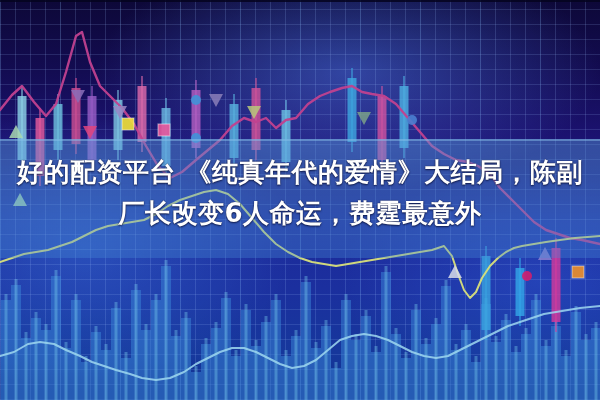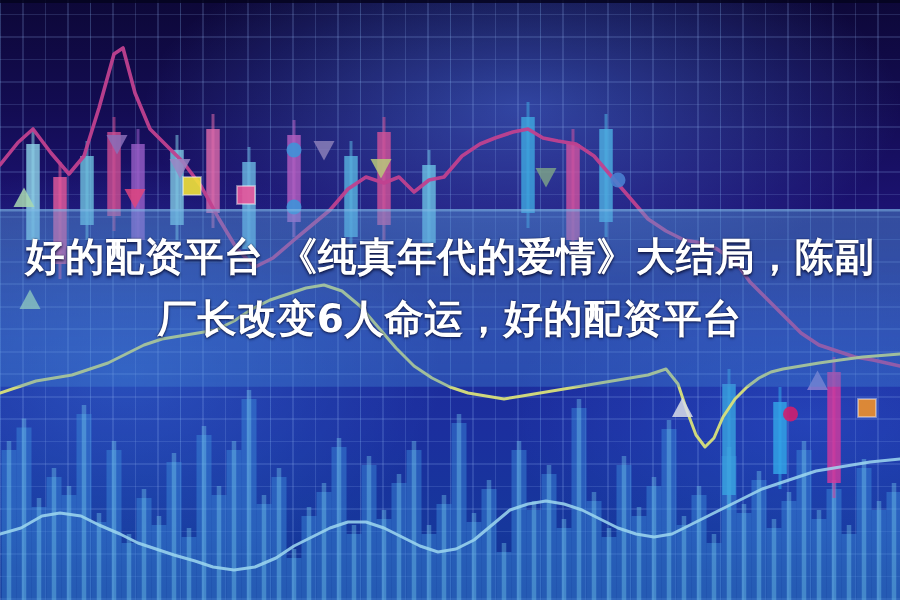--- a/index.html
+++ b/index.html
@@ -265,16 +265,16 @@
         <rect x="572" y="266" width="12" height="12" fill="#f0912a" opacity="0.9" stroke="#ffffff" stroke-width="1.2" stroke-opacity="0.5"></rect>
         <rect x="158" y="124" width="12" height="12" fill="#e8579c" opacity="0.9" stroke="#ffffff" stroke-width="1.2" stroke-opacity="0.5"></rect>
       </g>
     </svg>
 
   <div id="band"></div>
   <div id="band-top-edge"></div>
 
   <div id="headline">
     <span class="ln">好的配资平台 《纯真年代的爱情》大结局，陈副</span>
-    <span class="ln">厂长改变6人命运，好的配资平台</span>
+    <span class="ln">厂长改变6人命运，费霆最意外</span>
   </div>
 
 </div>
 
 </body></html>

